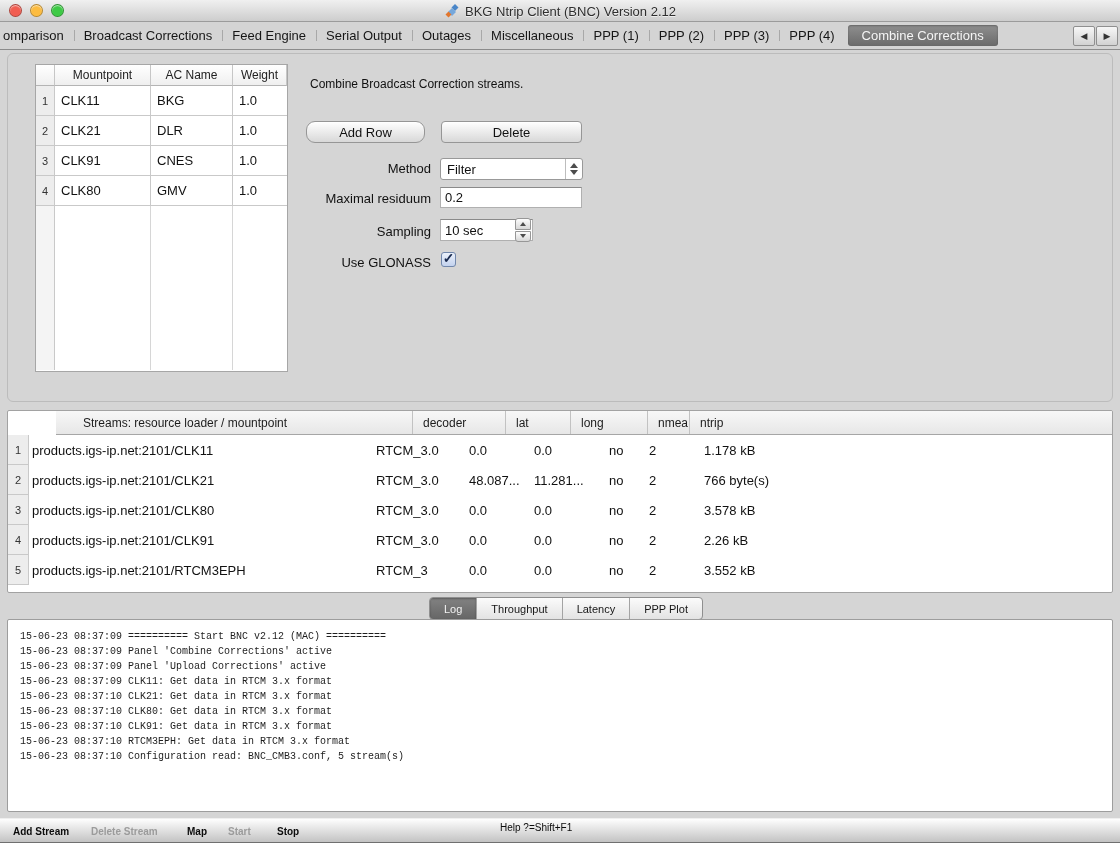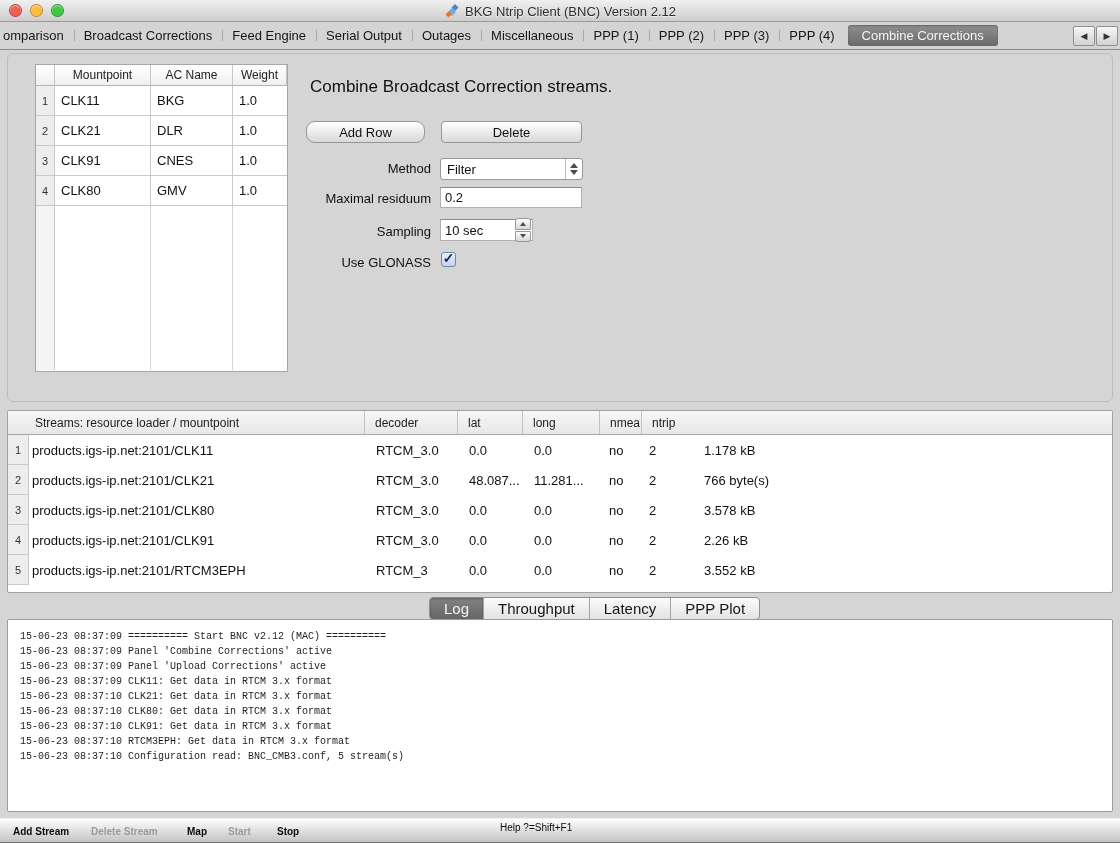--- a/index.html
+++ b/index.html
@@ -47,21 +47,21 @@
     border-right:1px solid #c9c9c9; font-size:11px; display:flex; align-items:center;
     justify-content:center; color:#333; }
   .mp-cell { height:30px; border-bottom:1px solid #c9c9c9; border-right:1px solid #c9c9c9;
     display:flex; align-items:center; padding-left:6px; }
   .mp-cell.last { border-right:none; }
   .mp-fill { display:grid; grid-template-columns:19px 96px 82px 1fr; height:164px; }
   .mp-fill div { border-right:1px solid #d6d6d6; }
   .mp-fill div:first-child { background:#f4f4f4; border-right:1px solid #c9c9c9; }
   .mp-fill div:last-child { border-right:none; }
 
-  .intro { position:absolute; left:310px; top:77px; font-size:17px; color:#111; }
+  .intro { position:absolute; left:310px; top:77px; font-size:12px; color:#111; }
 
   .mac-btn { position:absolute; height:22px; background:linear-gradient(#ffffff,#d8d8d8);
     border:1px solid #969696; border-radius:4px; box-shadow:inset 0 1px 0 rgba(255,255,255,.8);
     font-size:13px; display:flex; align-items:center; justify-content:center; color:#111; }
   .btn-addrow { left:306px; top:121px; width:119px;border-radius:9px; }
   .btn-delete { left:441px; top:121px; width:141px; }
 
   .form-label { position:absolute; left:240px; width:191px; text-align:right; font-size:13px; color:#111; }
   .lbl-method { top:161px; } .lbl-resid { top:191px; } .lbl-sampling { top:224px; } .lbl-glonass { top:255px; }
 
@@ -94,36 +94,36 @@
     background:linear-gradient(#eaf0fa,#c3d2ee); border:1px solid #7187ab; display:flex;
     align-items:center; justify-content:center; }
   .checkbox .check { color:#18294e; font-size:14px; font-weight:bold; line-height:11px;
     margin-top:-3px; }
 
   
   .panel-streams { position:absolute; left:7px; top:410px; width:1106px; height:183px;
     background:#fff; border:1px solid #a2a2a2; border-radius:2px; overflow:hidden; }
   .s-header { display:grid; grid-template-columns:356px 93px 65px 77px 42px 51px 1fr; height:24px;
     background:linear-gradient(#f7f7f7,#e7e7e7); border-bottom:1px solid #a6a6a6; font-size:12px;
-    color:#1c1c1c; }
+    color:#1c1c1c;margin-left:48px; }
   .s-header > div { display:flex; align-items:center; padding-left:10px; border-left:1px solid #c2c2c2; }
   .s-header > div:first-child { border-left:none; padding-left:27px; }
   .s-row { display:grid; grid-template-columns:21px 337px 93px 65px 77px 42px 51px 1fr; height:30px;
     font-size:13px; }
   .s-num { background:#ededed; border:1px solid #c9c9c9; border-top:none; border-left:none;
     font-size:11px; display:flex; align-items:center; justify-content:center; color:#333; }
   .s-cell { display:flex; align-items:center; padding-left:10px; white-space:nowrap; overflow:hidden; }
   .s-cell.name { padding-left:3px; }
   .s-cell.nmea { padding-left:8px; }
   .s-cell.ntrip { padding-left:6px; }
 
   
   .log-tabs { position:absolute; left:429px; top:597px; height:23px; display:flex;
     border:1px solid #8f8f8f; border-radius:4px; overflow:hidden;
-    background:linear-gradient(#fbfbfb,#e3e3e3); font-size:15px; }
+    background:linear-gradient(#fbfbfb,#e3e3e3); font-size:11px; }
   .log-tab { padding:3px 14px; display:flex; align-items:center; color:#161616; }
   .log-tab + .log-tab { border-left:1px solid #a3a3a3; }
   .log-tab.active { background:linear-gradient(#828282,#666666); color:#f2f2f2;
     box-shadow:inset 0 1px 2px rgba(0,0,0,.3); }
 
   
   .panel-log { position:absolute; left:7px; top:619px; width:1106px; height:193px; background:#fff;
     border:1px solid #9d9d9d; border-radius:2px; padding:9px 0 0 12px; }
   .log-line { font-family:"Liberation Mono","DejaVu Sans Mono",monospace; font-size:10px;
     line-height:15px; color:#1d1d1d; white-space:pre; }

